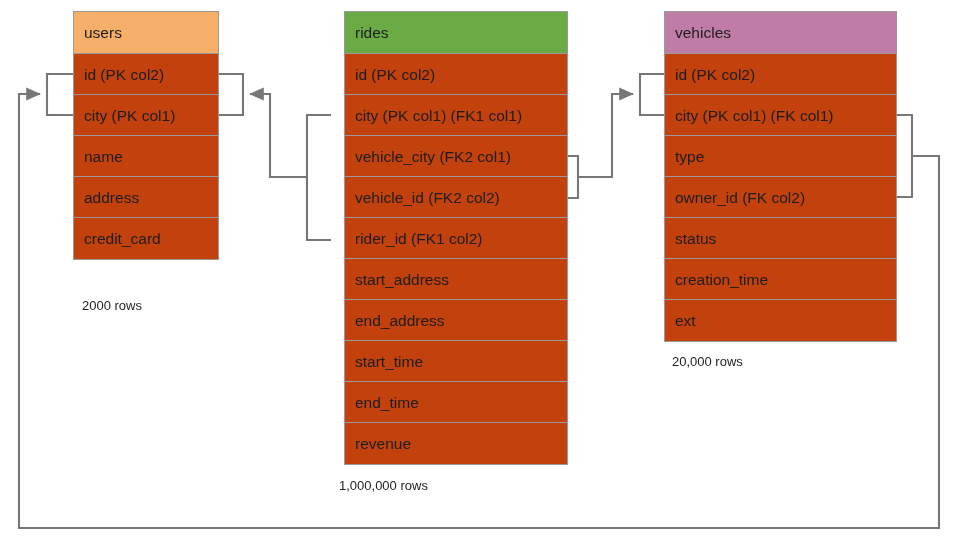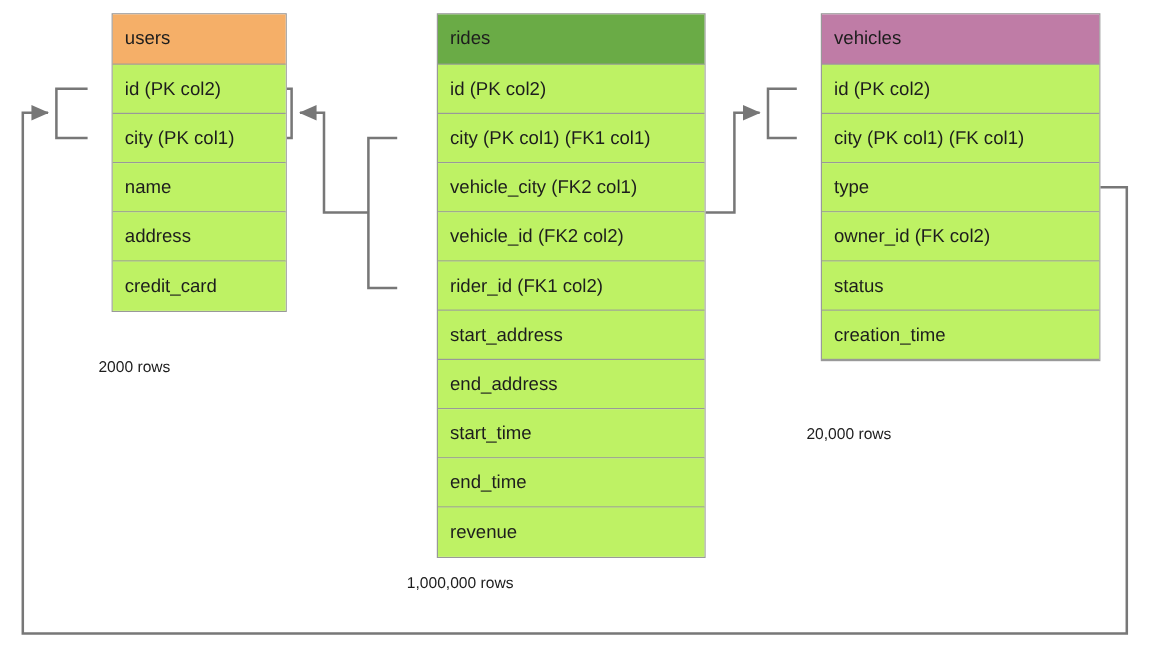--- a/index.html
+++ b/index.html
@@ -26,42 +26,41 @@
     width: 960px;
     height: 540px;
     pointer-events: none;
   }
   .entity {
     position: absolute;
     box-sizing: border-box;
     border: 1px solid #999999;
     background: #ffffff;
     z-index: 5;
-    margin-left: 20px;
   }
   .entity-header {
     box-sizing: border-box;
     height: 42px;
     line-height: 42px;
     padding: 0 0 0 10px;
     font-size: 15.5px;
     color: #1d1d1d;
     border-bottom: 1px solid #999999;
     white-space: nowrap;
     overflow: hidden;
   }
   .entity-field {
     box-sizing: border-box;
     height: 41px;
     line-height: 41px;
     padding: 0 0 0 10px;
     font-size: 15.5px;
     color: #1d1d1d;
     border-bottom: 1px solid #999999;
-    background: #bef264;
+    background: #c2410c;
     white-space: nowrap;
     overflow: hidden;
   }
   .entity-field.last {
     border-bottom: none;
   }
   .rowcount {
     position: absolute;
     font-size: 13px;
     color: #1d1d1d;
@@ -138,16 +137,17 @@
   <div class="rowcount" id="rc-rides">1,000,000 rows</div>
 
   <div class="entity" id="e-vehicles">
     <div class="entity-header" style="background-color: rgb(191, 124, 166);">vehicles</div>
     <div class="entity-field">id (PK col2)</div>
     <div class="entity-field">city (PK col1) (FK col1)</div>
     <div class="entity-field">type</div>
     <div class="entity-field">owner_id (FK col2)</div>
     <div class="entity-field">status</div>
     <div class="entity-field">creation_time</div>
+    <div class="entity-field last">ext</div>
   </div>
   <div class="rowcount" id="rc-vehicles">20,000 rows</div>
 
 </div>
 
 </body></html>

